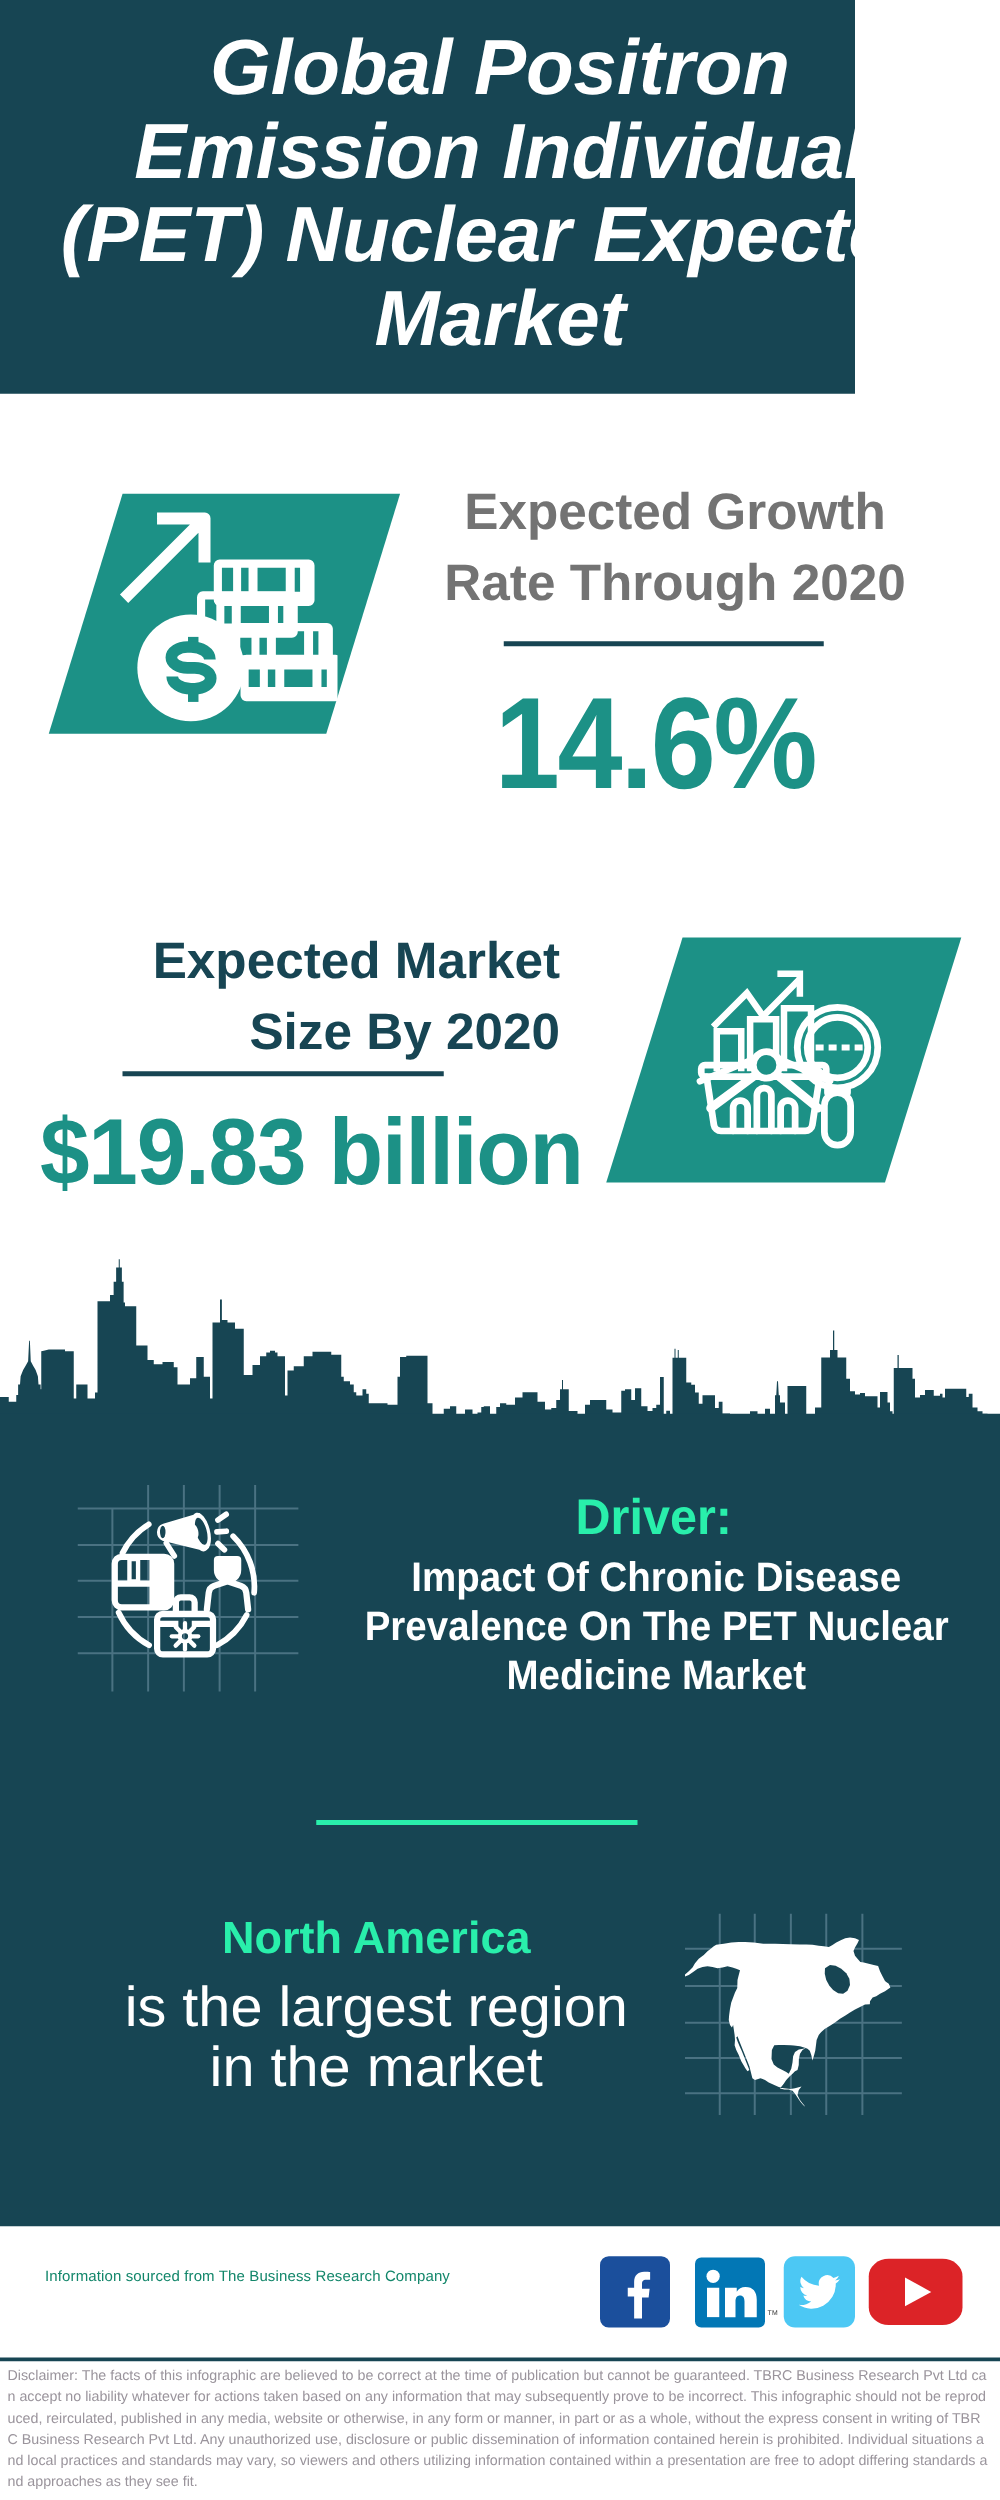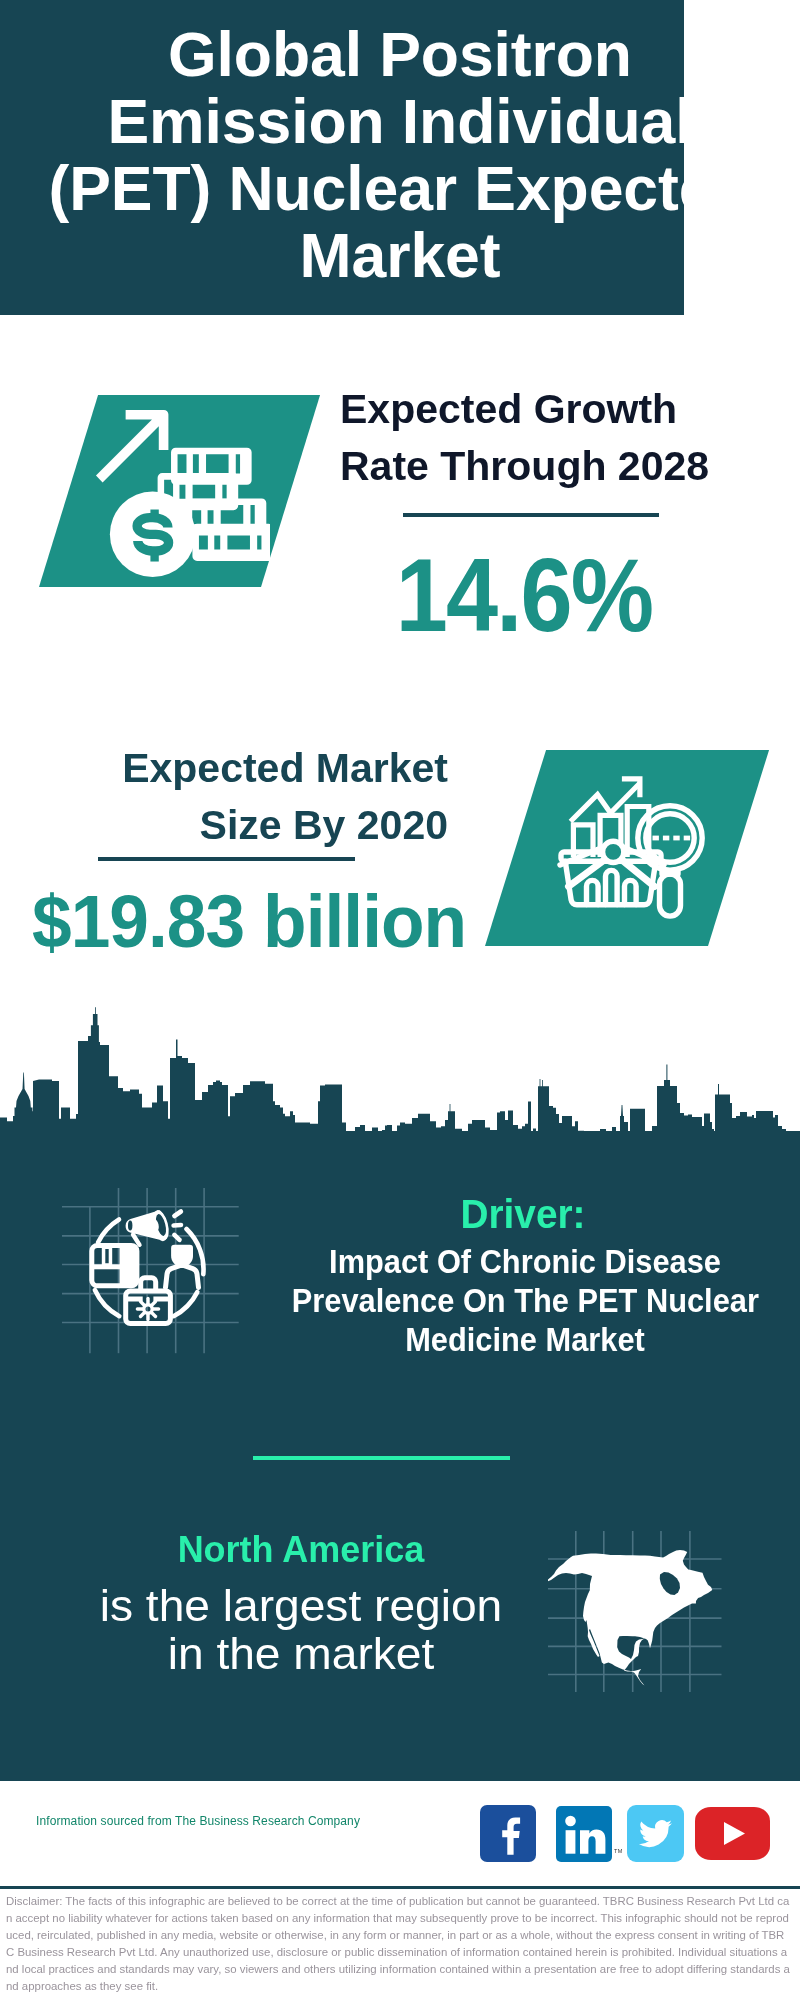--- a/index.html
+++ b/index.html
@@ -1,32 +1,32 @@
 <!DOCTYPE html>
 <html><head>
 <meta charset="utf-8">
 <title>Global Positron Emission Tomography (PET) Nuclear Medicine Market</title>
 <style>
   html,body{margin:0;padding:0;background:#fff;}
   body{width:800px;height:2000px;font-family:"Liberation Sans",sans-serif;overflow:hidden;}
   .page{position:relative;width:800px;height:2000px;background:#fff;overflow:hidden;}
 
   
-  .header{position:absolute;left:0;top:0;width:684px;height:315px;background:#174553;}
+  .header{position:absolute;left:0;top:0;width:684px;height:315px;background:#174553;font-style:italic;}
   .header-title{position:absolute;left:0;top:0;width:800px;
     color:#ffffff;font-weight:bold;font-size:62.5px;line-height:67px;
     text-align:center;letter-spacing:-0.1px;padding-top:21px;box-sizing:border-box;}
 
   
   
   .sec1-para{position:absolute;left:39px;top:395px;width:222px;height:192px;background:#1c9186;
     transform:skewX(-17.1deg);transform-origin:bottom left;}
   .sec1-icon{position:absolute;left:95px;top:405px;width:175px;height:175px;}
-  .sec1-label{position:absolute;left:340px;top:381px;width:400px;color:#0f172a;font-weight:bold;
-    font-size:41px;line-height:57px;text-align:left;}
+  .sec1-label{position:absolute;left:340px;top:381px;width:400px;color:#737373;font-weight:bold;
+    font-size:41px;line-height:57px;text-align:center;}
   .sec1-rule{position:absolute;left:403px;top:513px;width:256px;height:4px;background:#174553;}
   
   .footer{position:absolute;left:0;top:0;width:800px;height:2000px;}
   .src-text{position:absolute;left:36px;top:1812px;color:#12866a;font-size:12px;line-height:18.6px;
     letter-spacing:0.1px;}
   .social{position:absolute;top:1805px;}
   .fb{left:480px;width:56px;height:57px;background:#1b4f9c;border-radius:7px;}
   .li{left:556px;top:1806px;width:56px;height:56px;background:#0277b5;border-radius:5px;}
   .tw{left:627px;width:57px;height:57px;background:#4cc8f4;border-radius:9px;}
   .yt{left:695px;top:1807px;width:75px;height:53px;background:#dc2327;border-radius:16px/14px;}
@@ -110,21 +110,21 @@
         <circle cx="59.3" cy="133" r="44"></circle>
         <g>
           <rect x="57.0" y="107.5" width="8.6" height="12" fill="#1c9186"></rect>
           <rect x="57.0" y="149.0" width="8.6" height="12" fill="#1c9186"></rect>
           <path fill="none" stroke="#1c9186" stroke-width="9.6" stroke-linecap="butt" d="M75.0 126.0 a15.5 10.2 0 0 0 -15.5 -10.2 h-3.0 a13.2 8.6 0 0 0 0 17.2 h6.0 a13.2 8.6 0 0 1 0 17.2 h-3.0 a15.5 10.2 0 0 1 -15.5 -10.2"></path>
         </g>
       </g>
     </svg>
     <div class="sec1-label">
         <div>Expected Growth</div>
-        <div>Rate Through 2028</div>
+        <div>Rate Through 2020</div>
       </div>
     <div class="sec1-rule"></div>
     <div class="sec1-value">14.6%</div>
   </div>
   <div class="sec2">
     <div class="sec2-para"></div>
     <svg class="sec2-icon" viewBox="0 0 175 175">
       <g fill="none" stroke="#ffffff" stroke-width="5.2" stroke-linejoin="miter" stroke-linecap="butt">
 
         <polyline points="29.5,60.5 56.5,33.5 69.5,52 99,22"></polyline>

